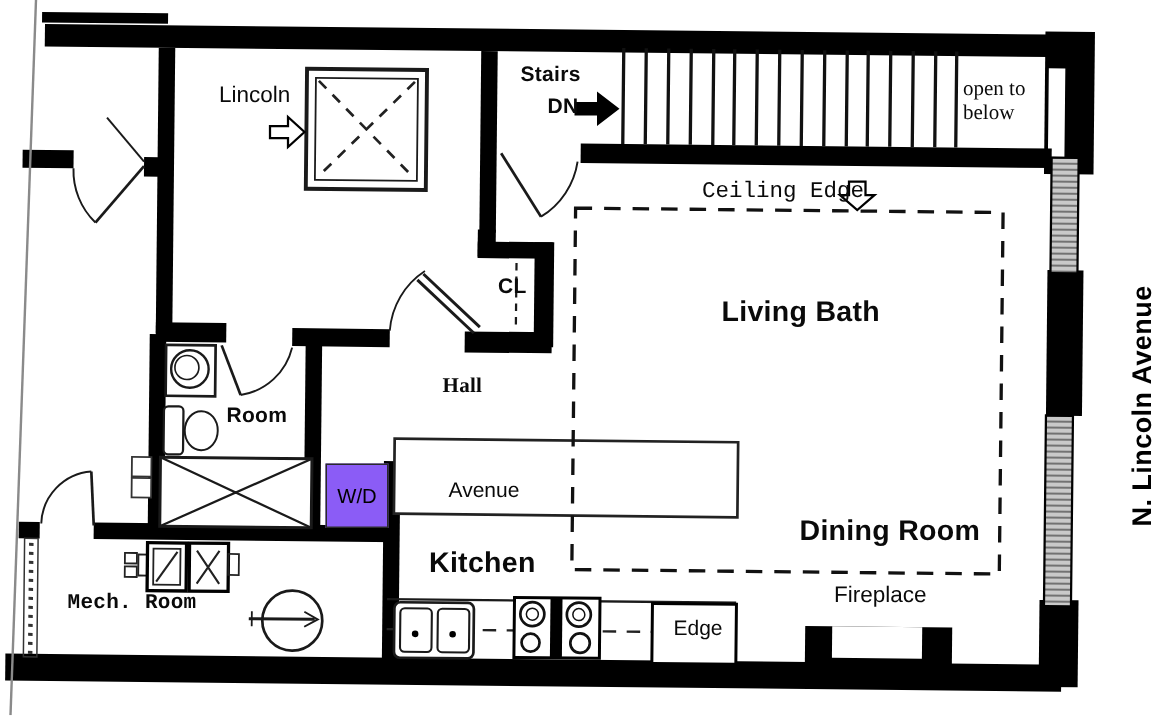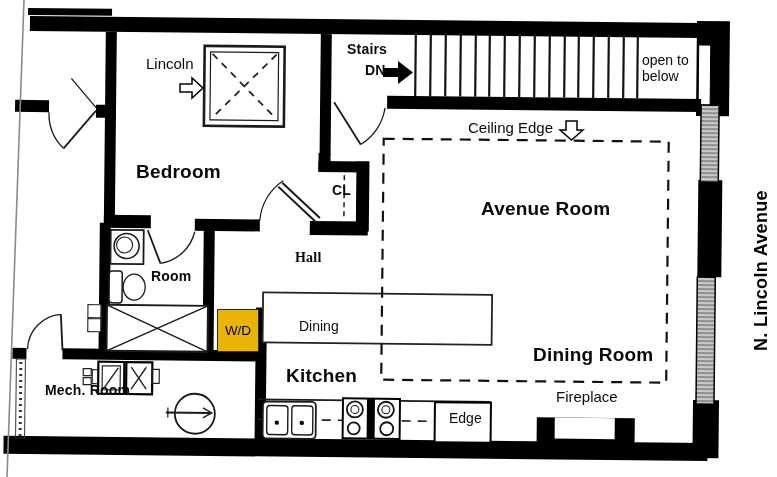--- a/index.html
+++ b/index.html
@@ -10,24 +10,24 @@
   .geo-wrap{
     position:absolute;inset:0;z-index:1;
     transform:rotate(0.6deg);transform-origin:30px 16px;
   }
   .overlay-svg{position:absolute;inset:0;z-index:2;pointer-events:none;}
   .lbl{position:absolute;z-index:3;white-space:nowrap;color:#0a0a0a;}
   .bold{font-weight:bold;font-size:14px;letter-spacing:0.2px;}
   .big{font-size:19px;}
   .reg{font-size:15px;}
   .small{font-size:14px;}
-  .wrap{white-space:normal;line-height:16px;}
+  .wrap{white-space:normal;line-height:16px;font-family:Liberation Serif, serif;}
   .wd-box{
     position:absolute;z-index:2;left:217px;top:309px;width:40px;height:41px;
-    background:#eab308;border:1.5px solid #2a2a2a;display:flex;align-items:center;justify-content:center;
+    background:#8b5cf6;border:1.5px solid #2a2a2a;display:flex;align-items:center;justify-content:center;
     font-size:13.5px;
   }
   .street{
     position:absolute;z-index:3;left:751px;top:351px;
     transform:rotate(-90deg);transform-origin:0 0;
     font-weight:bold;font-size:18px;letter-spacing:0.3px;white-space:nowrap;
   }
 </style>
 </head>
 <body>
@@ -195,30 +195,29 @@
     <polygon points="383,68 398,68 398,61 413,72.5 398,84 398,77 383,77" fill="#000"></polygon>
     <polygon points="180,84 192,84 192,78 203,88 192,98 192,92 180,92" fill="#fff" stroke="#000" stroke-width="1.5"></polygon>
     <polygon points="566,121 577,121 577,130 583,130 571.5,140 560,130 566,130" fill="#fff" stroke="#000" stroke-width="1.5"></polygon>
   </svg>
 
   <div class="wd-box">
     <span>W/D</span>
   </div>
 
   <div class="lbl reg" style="left:146px;top:55px;">Lincoln</div>
-  <div class="lbl bold big" style="left:136px;top:161px;">Bedroom</div>
   <div class="lbl bold" style="left:347px;top:41px;">Stairs</div>
   <div class="lbl bold" style="left:365px;top:62px;">DN</div>
   <div class="lbl small wrap" style="left:642px;top:52px;width:58px;">open to below</div>
-  <div class="lbl reg" style="left:468px;top:119px;">Ceiling Edge</div>
-  <div class="lbl bold big" style="left:481px;top:198px;">Avenue Room</div>
+  <div class="lbl reg" style="left:468px;top:119px;font-family:Liberation Mono, monospace;">Ceiling Edge</div>
+  <div class="lbl bold big" style="left:481px;top:198px;">Living Bath</div>
   <div class="lbl bold" style="left:332px;top:182px;">CL</div>
   <div class="lbl bold" style="left:295px;top:250px;font-family:Liberation Serif, serif;">Hall</div>
   <div class="lbl bold" style="left:151px;top:268px;">Room</div>
-  <div class="lbl small" style="left:299px;top:318px;">Dining</div>
+  <div class="lbl small" style="left:299px;top:318px;">Avenue</div>
   <div class="lbl bold big" style="left:286px;top:365px;">Kitchen</div>
   <div class="lbl bold big" style="left:533px;top:344px;">Dining Room</div>
-  <div class="lbl bold" style="left:45px;top:382px;">Mech. Room</div>
+  <div class="lbl bold" style="left:45px;top:394px;font-family:Liberation Mono, monospace;">Mech. Room</div>
   <div class="lbl small" style="left:449px;top:410px;">Edge</div>
   <div class="lbl reg" style="left:556px;top:388px;">Fireplace</div>
   <div class="street">N. Lincoln Avenue</div>
 
 </div>
 
 </body></html>

